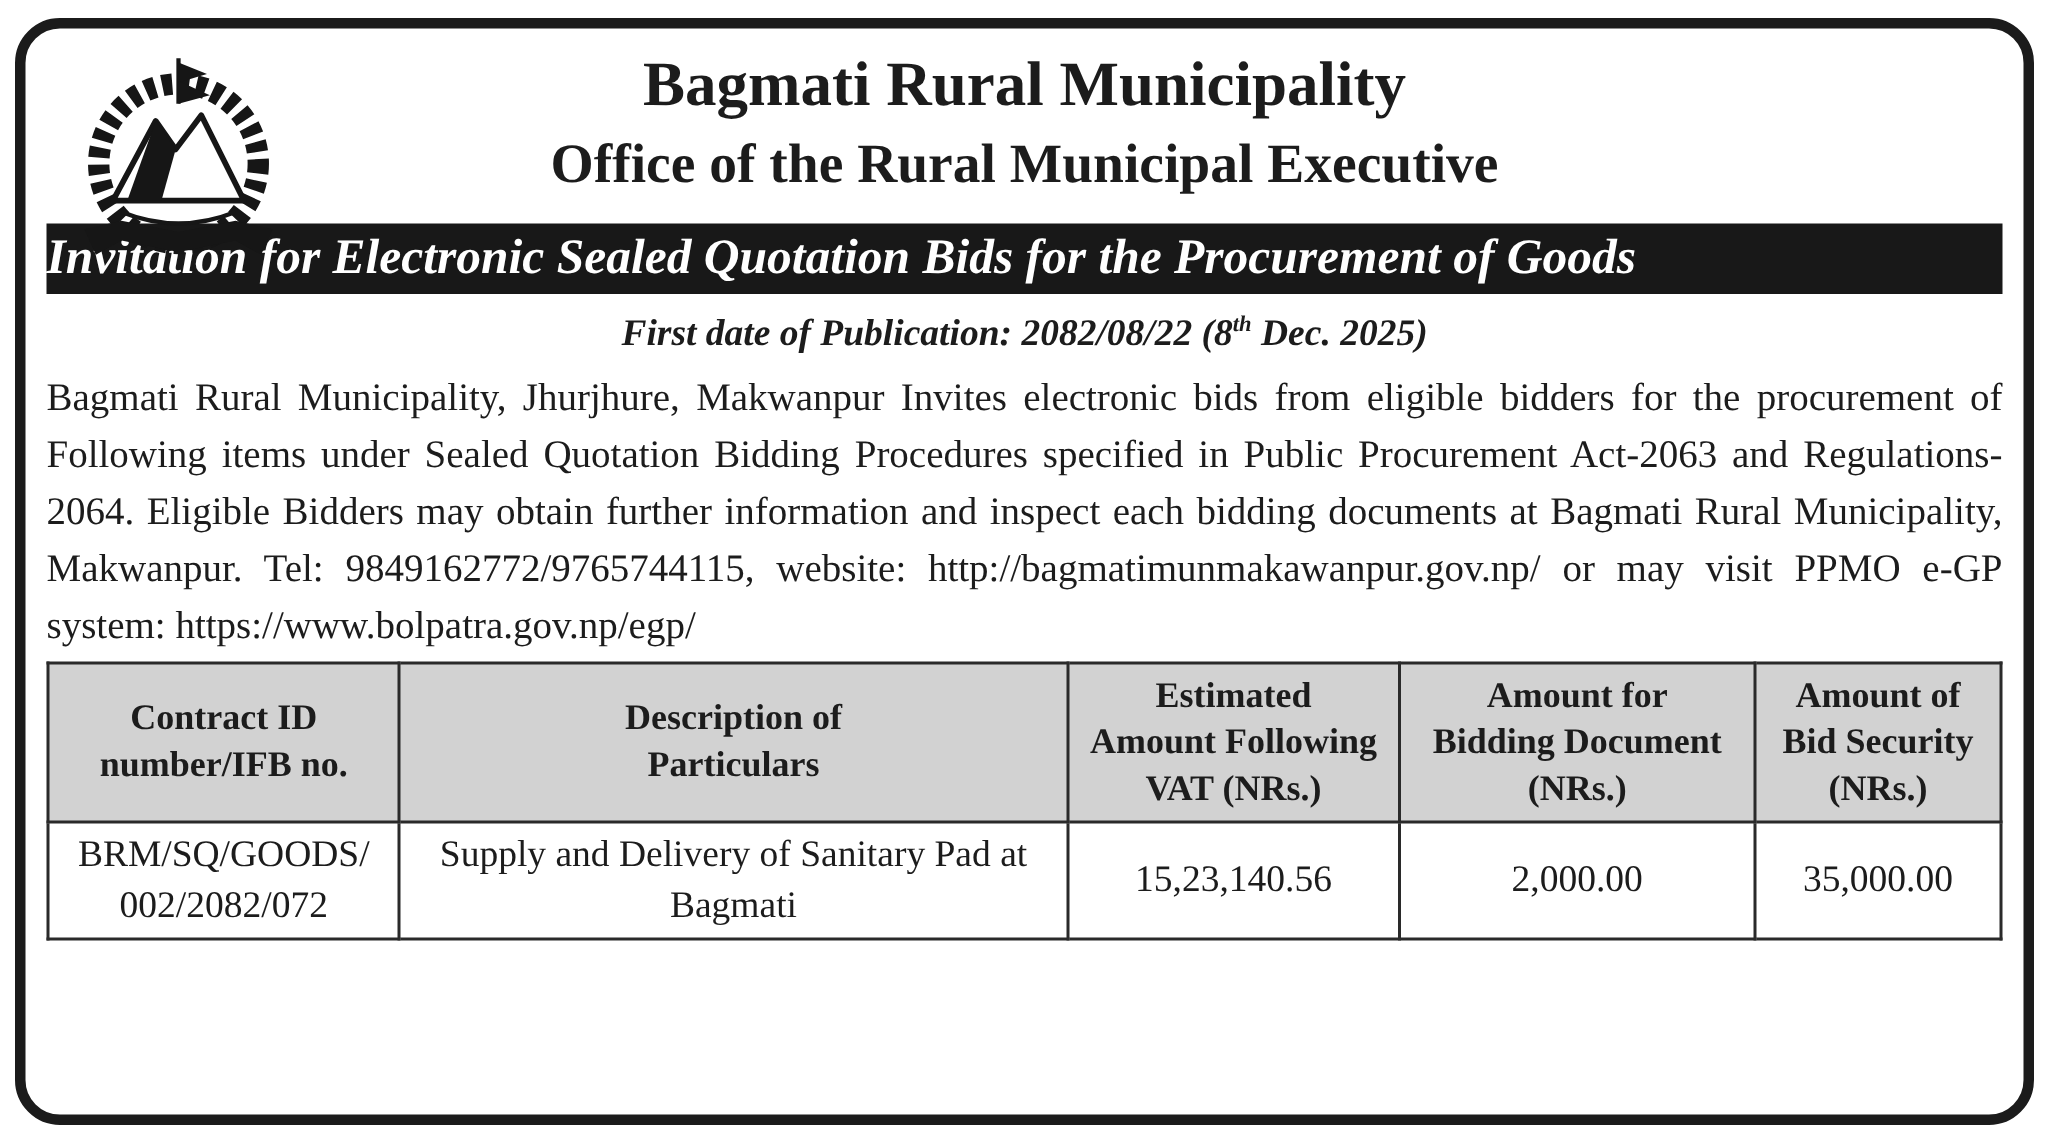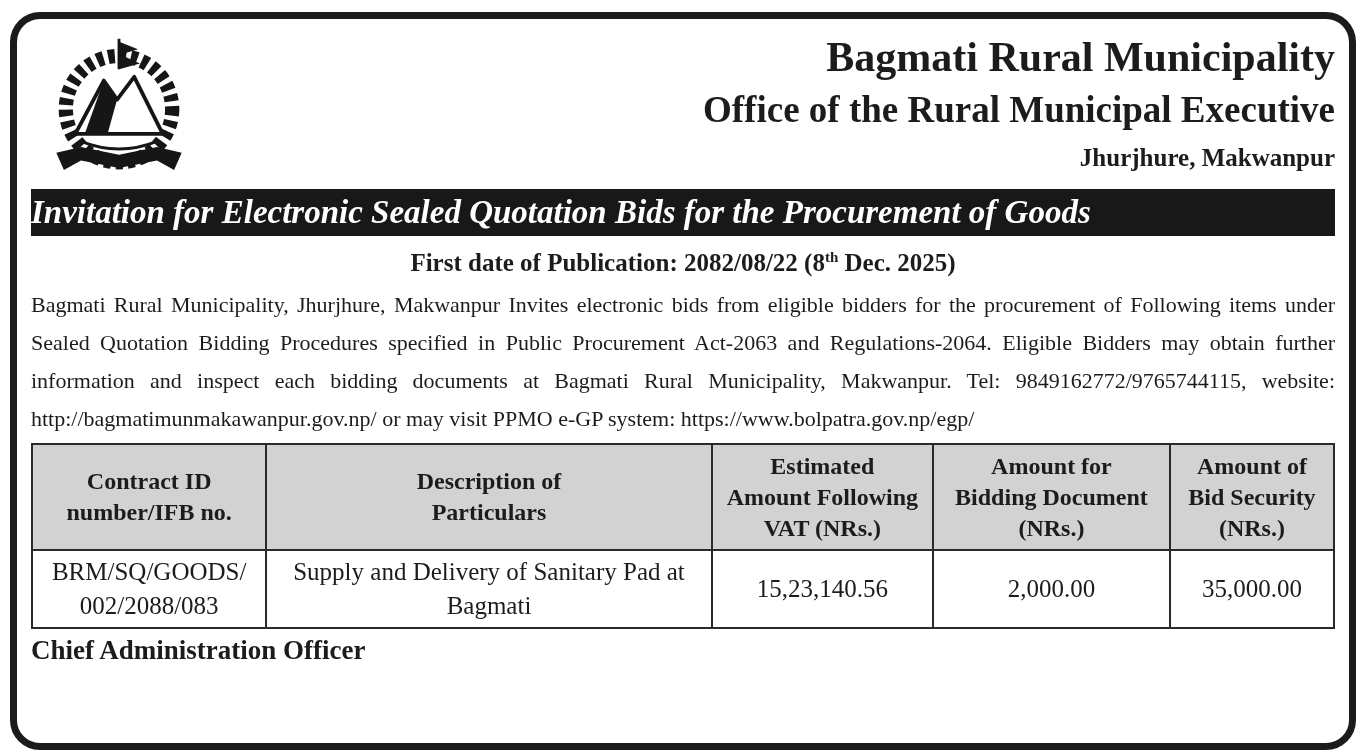--- a/index.html
+++ b/index.html
@@ -13,35 +13,35 @@
   }
   .frame{
     position:absolute;left:10px;top:12px;
     width:1346px;height:738px;
     box-sizing:border-box;
     border:7px solid var(--c-border,#1b1b1b);
     border-radius:30px;
     padding:6px 14px 0 14px;
   }
   .emblem{position:absolute;left:26px;top:16px;}
-  .head{text-align:right;}
+  .head{text-align:center;}
   .title{font-size:42px;line-height:48px;font-weight:bold;margin:8px 0 0;}
   .subtitle{font-size:37px;line-height:46px;font-weight:bold;margin:6px 0 0;}
   .addr{font-size:25px;line-height:30px;font-weight:bold;}
   .addr1{margin-top:10px;}
   .banner{
     margin-top:16px;height:47px;
     background:var(--c-banner_bg,#181818);
     color:var(--c-banner_fg,#ffffff);
     font-weight:bold;font-size:33px;line-height:47px;
     font-style:italic;
   }
-  .pubdate{margin-top:12px;text-align:center;font-weight:bold;font-size:25px;line-height:30px;}
+  .pubdate{margin-top:12px;text-align:center;font-weight:bold;font-size:25px;line-height:30px;font-style:italic;}
   .pubdate sup{font-size:60%;line-height:0;}
-  .bodytext{margin:8px 0 0;font-size:22px;line-height:38px;text-align:justify;}
+  .bodytext{margin:8px 0 0;font-size:26px;line-height:38px;text-align:justify;}
   table.bids{margin-top:5px;width:100%;border-collapse:collapse;table-layout:fixed;}
   table.bids th,table.bids td{
     border:2px solid var(--c-table_border,#2a2a2a);
     text-align:center;vertical-align:middle;
     white-space:pre-line;
   }
   table.bids th{
     background:var(--c-table_header_bg,#d2d2d2);
     font-size:24px;line-height:31px;font-weight:bold;
     height:100px;padding:2px 6px;
@@ -62,21 +62,20 @@
       <path d="M80 20 L102 30 L80 36 Z" fill="#161616"></path>
       <path d="M34 104 L64 48 L78 68 L96 44 L126 104 Z" fill="#ffffff" stroke="#161616" stroke-width="4" stroke-linejoin="round"></path>
       <path d="M64 48 L78 68 L68 104 L44 104 Z" fill="#161616"></path>
       <path d="M40 112 Q80 128 120 112" fill="none" stroke="#161616" stroke-width="3"></path>
       <path d="M14 124 L40 118 L80 126 L120 118 L146 124 L138 142 L120 132 L80 140 L40 132 L22 142 Z" fill="#161616"></path>
     </svg>
 
     <header class="head">
       <h1 class="title">Bagmati Rural Municipality</h1>
       <h2 class="subtitle">Office of the Rural Municipal Executive</h2>
-      <div class="addr addr1">Jhurjhure, Makwanpur</div>
     </header>
 
     <div class="banner">
       <span>Invitation for Electronic Sealed Quotation Bids for the Procurement of Goods</span>
     </div>
 
     <div class="pubdate">
       <span>First date of Publication: 2082/08/22 (8</span><sup>th</sup><span> Dec. 2025)</span>
     </div>
 
@@ -103,26 +102,25 @@
 Bidding Document
 (NRs.)</th>
           <th>Amount of
 Bid Security
 (NRs.)</th>
         </tr>
       </thead>
       <tbody>
         <tr>
           <td>BRM/SQ/GOODS/
-002/2088/083</td>
+002/2082/072</td>
           <td>Supply and Delivery of Sanitary Pad at
 Bagmati</td>
           <td>15,23,140.56</td>
           <td>2,000.00</td>
           <td>35,000.00</td>
         </tr>
       </tbody>
     </table>
 
-    <div class="sig">Chief Administration Officer</div>
 
   </div>
 </div>
 
 </body></html>

